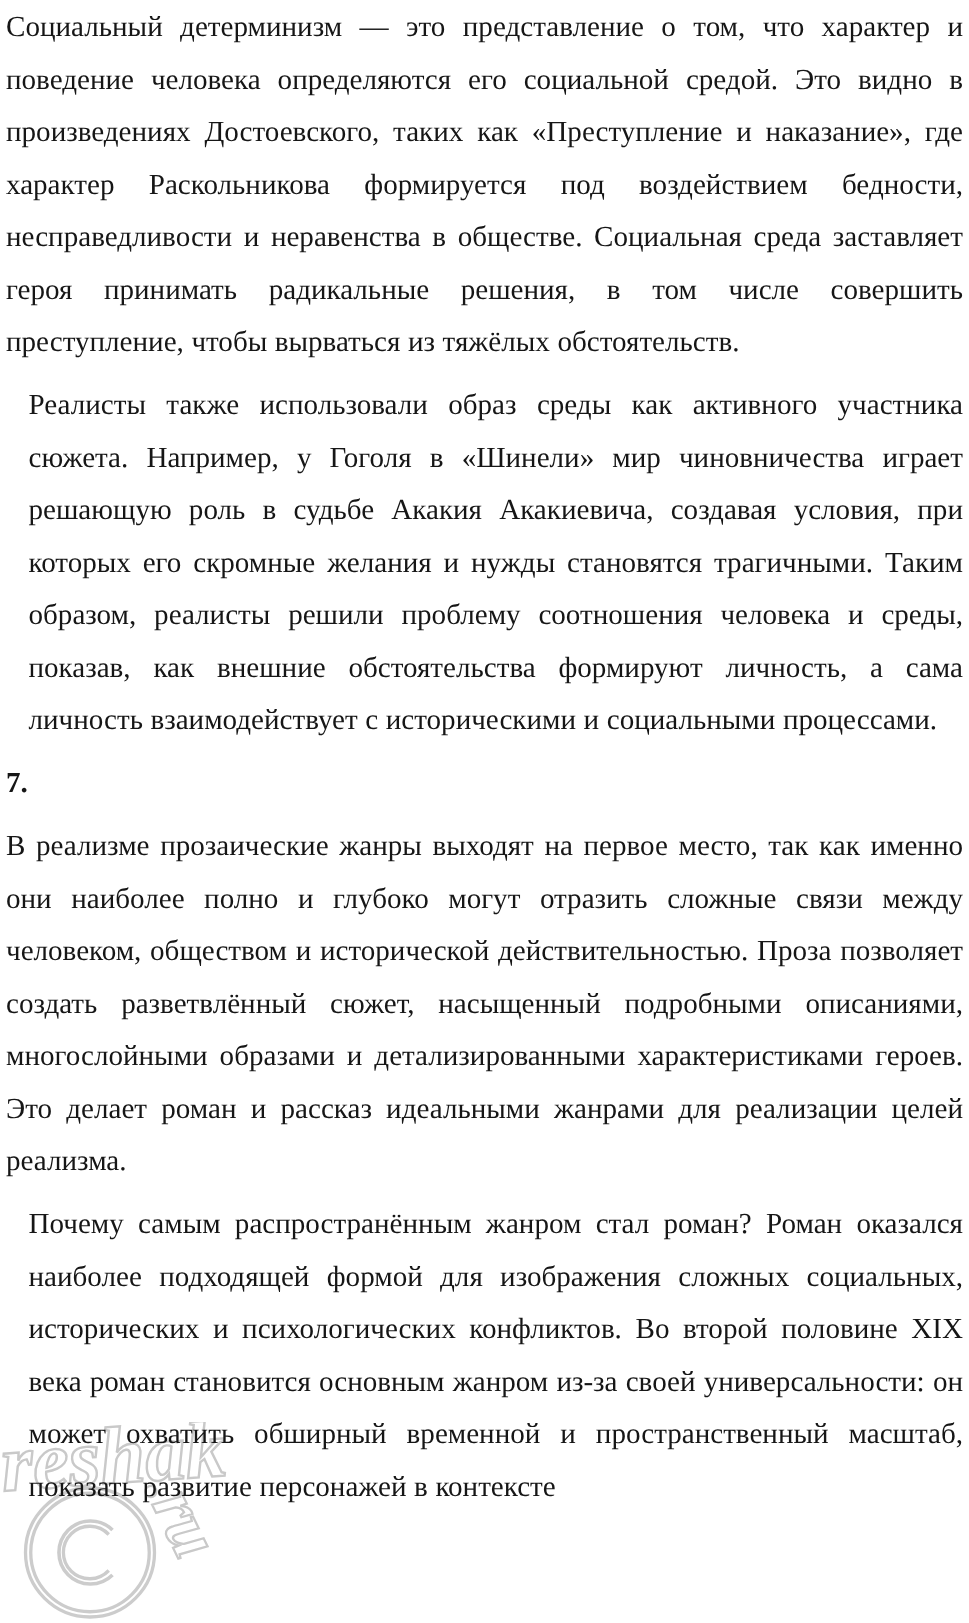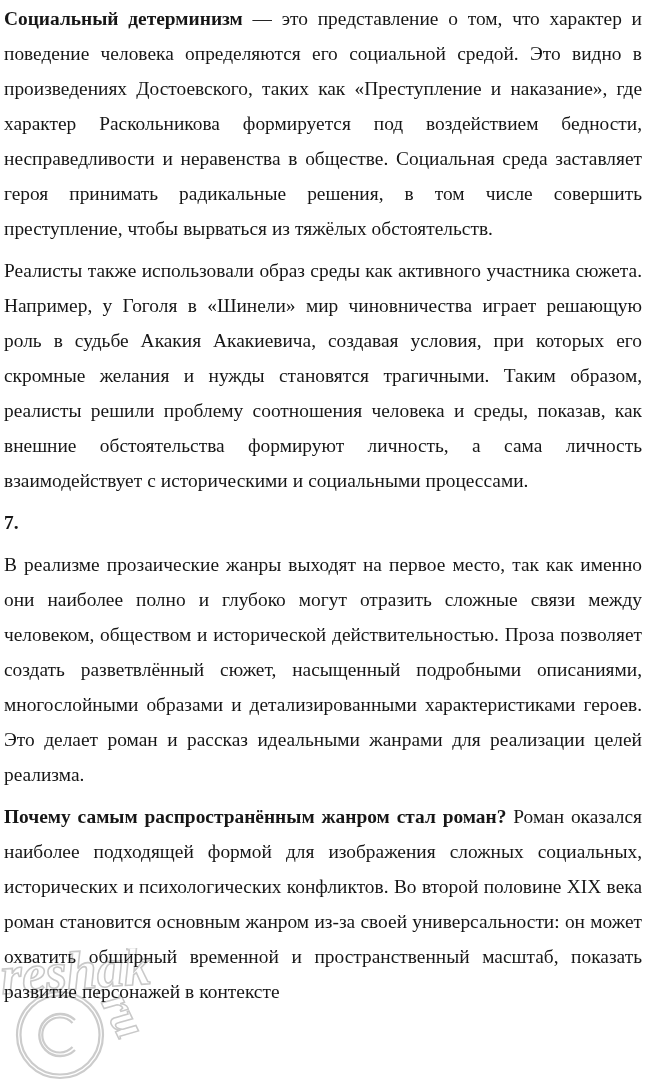--- a/index.html
+++ b/index.html
@@ -60,25 +60,25 @@
   .heading-num {
     margin: 0 0 7px 0;
     padding: 0;
     font-size: 19.4px;
     line-height: 35px;
     font-weight: bold;
     text-align: left;
   }
 
   .lead {
-    font-weight: bold;
+    font-weight: normal;
   }
 
   
-  .gap-para { margin-top: 7px; }
+  .gap-para { margin-top: 7px; margin-left: 15px; }
 </style>
 </head>
 <body>
 
 <div id="page">
 
   <div id="watermark">
     <svg width="230" height="134" viewBox="0 0 230 134" aria-hidden="true">
 
       <g fill="none" stroke="#cccccc" stroke-width="2.2">

